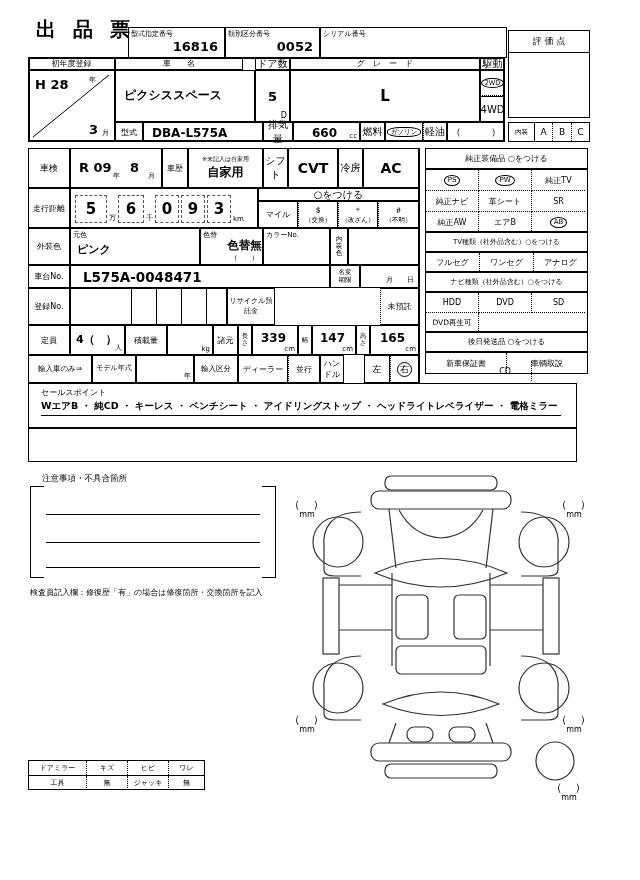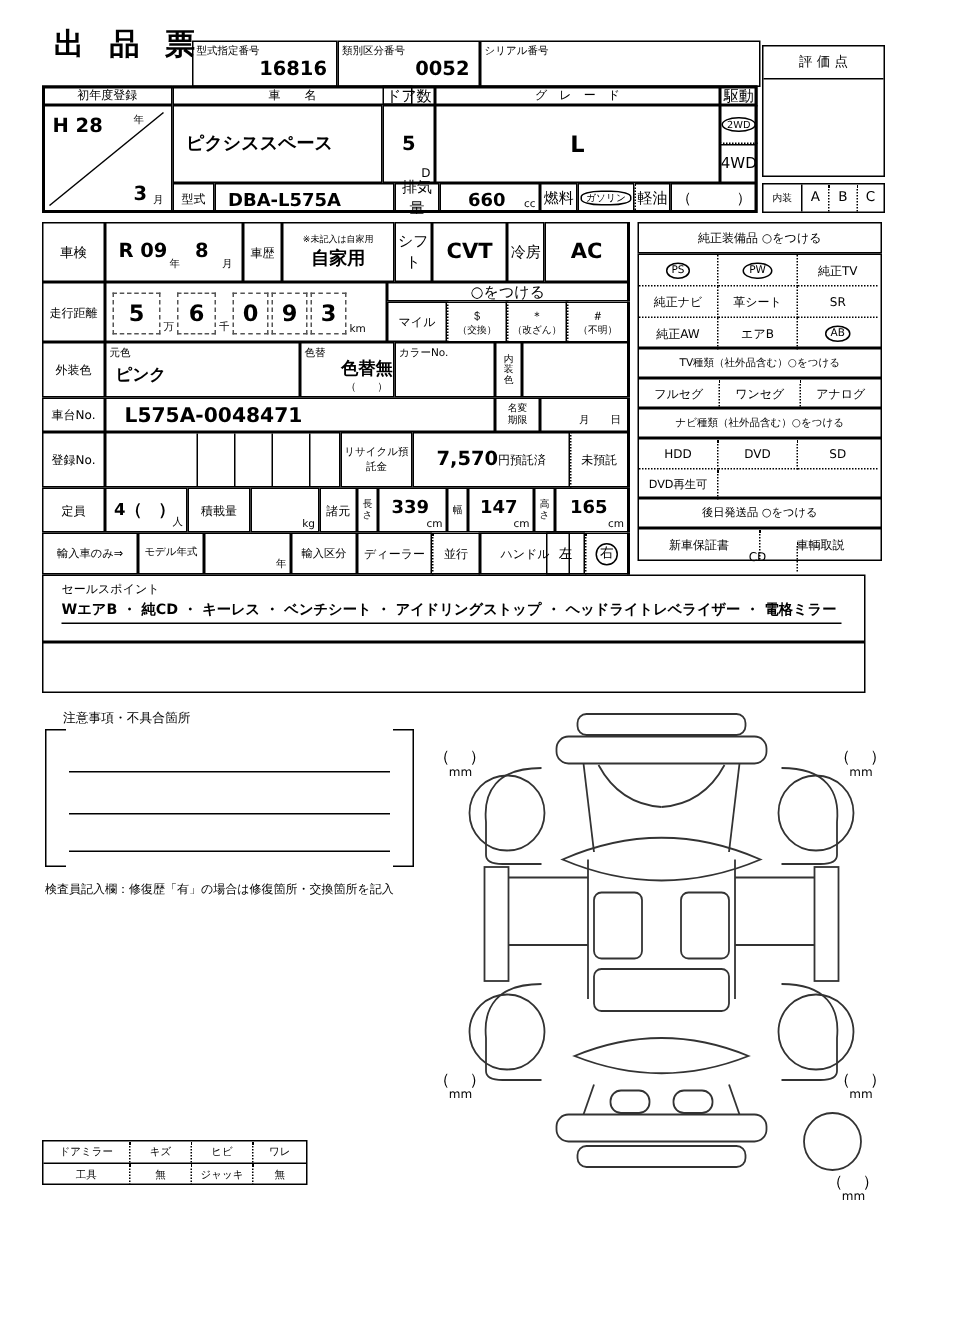--- a/index.html
+++ b/index.html
@@ -65,21 +65,21 @@
   <div class="cell" style="left:28px;top:70px;width:87px;height:72px;">
     <svg class="abs" style="left:0;top:0;" width="85" height="70" viewBox="0 0 85 70">
       <line x1="4" y1="66" x2="80" y2="4" stroke="#000" stroke-width="1"></line>
     </svg>
     <span class="abs val" style="left:6px;top:6px;font-size:13px;">H 28</span>
     <span class="abs" style="left:60px;top:4px;font-size:7px;">年</span>
     <span class="abs val" style="right:16px;bottom:4px;font-size:13px;">3</span>
     <span class="abs" style="right:5px;bottom:3px;font-size:7px;">月</span>
   </div>
 
-  <div class="cell cc lbl" style="left:115px;top:57px;width:160px;height:13px;">車　　名</div>
+  <div class="cell cc lbl" style="left:115px;top:57px;width:128px;height:13px;">車　　名</div>
   <div class="cell" style="left:115px;top:70px;width:140px;height:52px;">
     <div class="val" style="margin:16px 0 0 8px;font-size:12px;">ピクシススペース</div>
   </div>
 
   <div class="cell cc small" style="left:255px;top:57px;width:35px;height:13px;">ドア数</div>
   <div class="cell" style="left:255px;top:70px;width:35px;height:52px;">
     <div class="cc val" style="height:100%;font-size:13px;">5</div>
     <span class="brc" style="font-size:8px;">D</span>
   </div>
 
@@ -179,24 +179,20 @@
   </div>
 
   <div class="cell cc lbl b2" style="left:28px;top:288px;width:42px;height:37px;">登録No.</div>
   <div class="cell" style="left:70px;top:288px;width:157px;height:37px;">
     <div class="abs" style="left:60px;top:0;bottom:0;border-left:1px solid #000;"></div>
     <div class="abs" style="left:85px;top:0;bottom:0;border-left:1px solid #000;"></div>
     <div class="abs" style="left:110px;top:0;bottom:0;border-left:1px solid #000;"></div>
     <div class="abs" style="left:135px;top:0;bottom:0;border-left:1px solid #000;"></div>
   </div>
   <div class="cell cc" style="left:227px;top:288px;width:48px;height:37px;font-size:7px;text-align:center;line-height:1.3;">リサイクル預託金</div>
-  <div class="cell cc" style="left:275px;top:288px;width:105px;height:37px;">
-    <span class="val" style="font-size:13px;">7,570</span>
-    <span style="font-size:8px;">円預託済</span>
-  </div>
   <div class="cell cc lbl" style="left:380px;top:288px;width:40px;height:37px;border-left-style:dotted;border-right:2px solid #000;">未預託</div>
 
   <div class="cell cc lbl b2" style="left:28px;top:325px;width:42px;height:30px;">定員</div>
   <div class="cell" style="left:70px;top:325px;width:55px;height:30px;">
     <span class="abs val" style="left:5px;top:6px;font-size:11px;">4（　）</span>
     <span class="brc">人</span>
   </div>
   <div class="cell cc lbl" style="left:125px;top:325px;width:42px;height:30px;">積載量</div>
   <div class="cell" style="left:167px;top:325px;width:46px;height:30px;">
     <span class="brc">kg</span>
@@ -219,21 +215,21 @@
   </div>
 
   <div class="cell cc b2" style="left:28px;top:355px;width:64px;height:28px;font-size:7.5px;">輸入車のみ⇒</div>
   <div class="cell cc" style="left:92px;top:355px;width:44px;height:28px;font-size:7px;text-align:center;line-height:1.3;">モデル年式</div>
   <div class="cell" style="left:136px;top:355px;width:58px;height:28px;">
     <span class="brc">年</span>
   </div>
   <div class="cell cc" style="left:194px;top:355px;width:44px;height:28px;font-size:7.5px;">輸入区分</div>
   <div class="cell cc lbl" style="left:238px;top:355px;width:50px;height:28px;">ディーラー</div>
   <div class="cell cc lbl" style="left:288px;top:355px;width:32px;height:28px;border-left-style:dotted;">並行</div>
-  <div class="cell cc lbl" style="left:320px;top:355px;width:60px;height:28px;">ハンドル</div>
+  <div class="cell cc lbl" style="left:320px;top:355px;width:24px;height:28px;">ハンドル</div>
   <div class="cell cc" style="left:364px;top:355px;width:26px;height:28px;font-size:9px;">左</div>
   <div class="cell cc" style="left:390px;top:355px;width:30px;height:28px;border-left-style:dotted;border-right:2px solid #000;">
     <span class="circle" style="font-size:9px;width:13px;height:13px;padding:0;">右</span>
   </div>
 
   <div class="cell b2" style="left:28px;top:383px;width:549px;height:45px;">
     <div class="abs" style="left:12px;top:3px;font-size:8px;">セールスポイント</div>
     <div class="abs val" style="left:12px;top:16px;width:520px;font-size:9.5px;border-bottom:1px solid #000;padding-bottom:2px;">WエアB ・ 純CD ・ キーレス ・ ベンチシート ・ アイドリングストップ ・ ヘッドライトレベライザー ・ 電格ミラー</div>
   </div>
 

